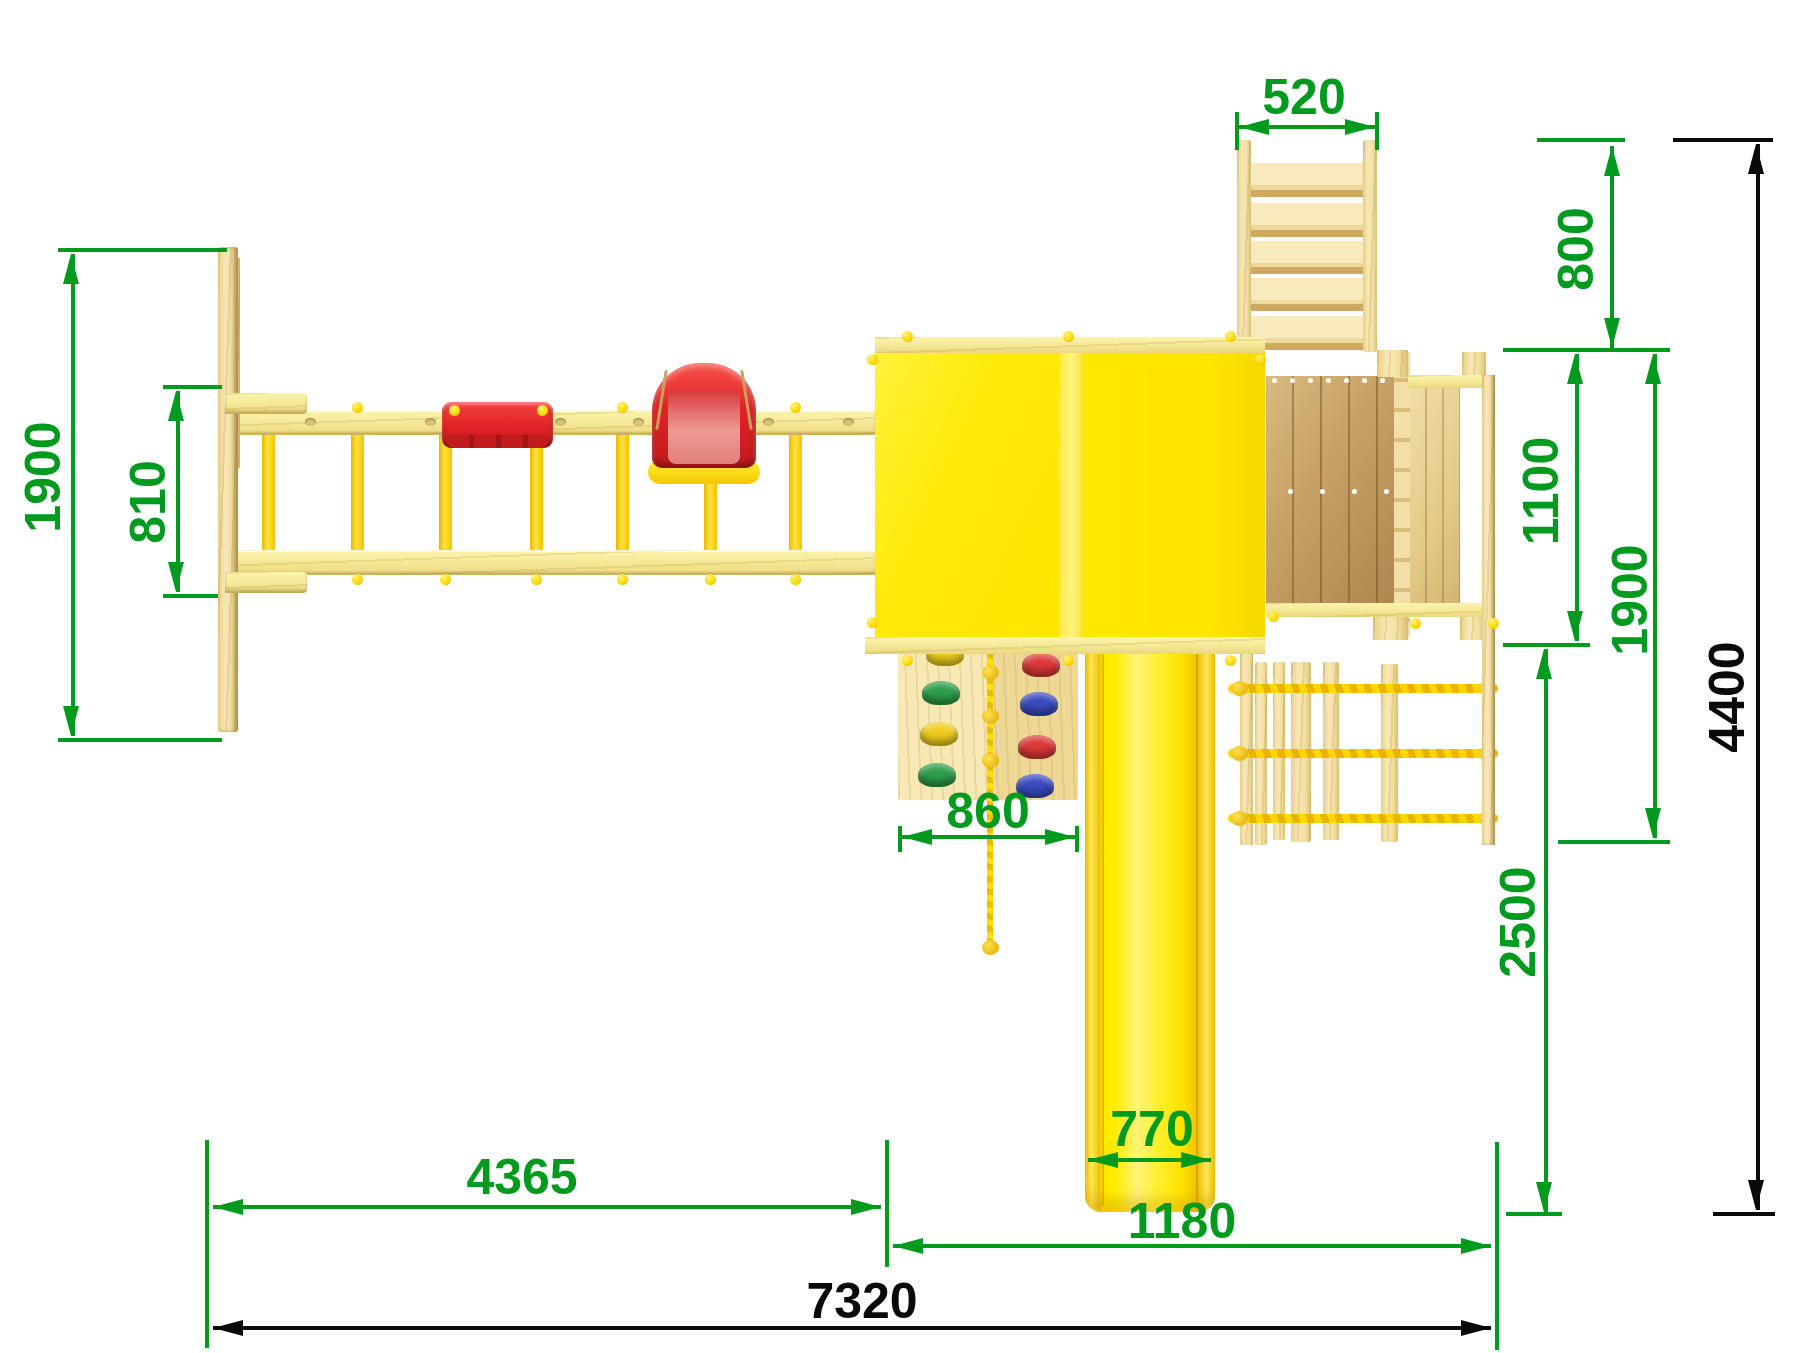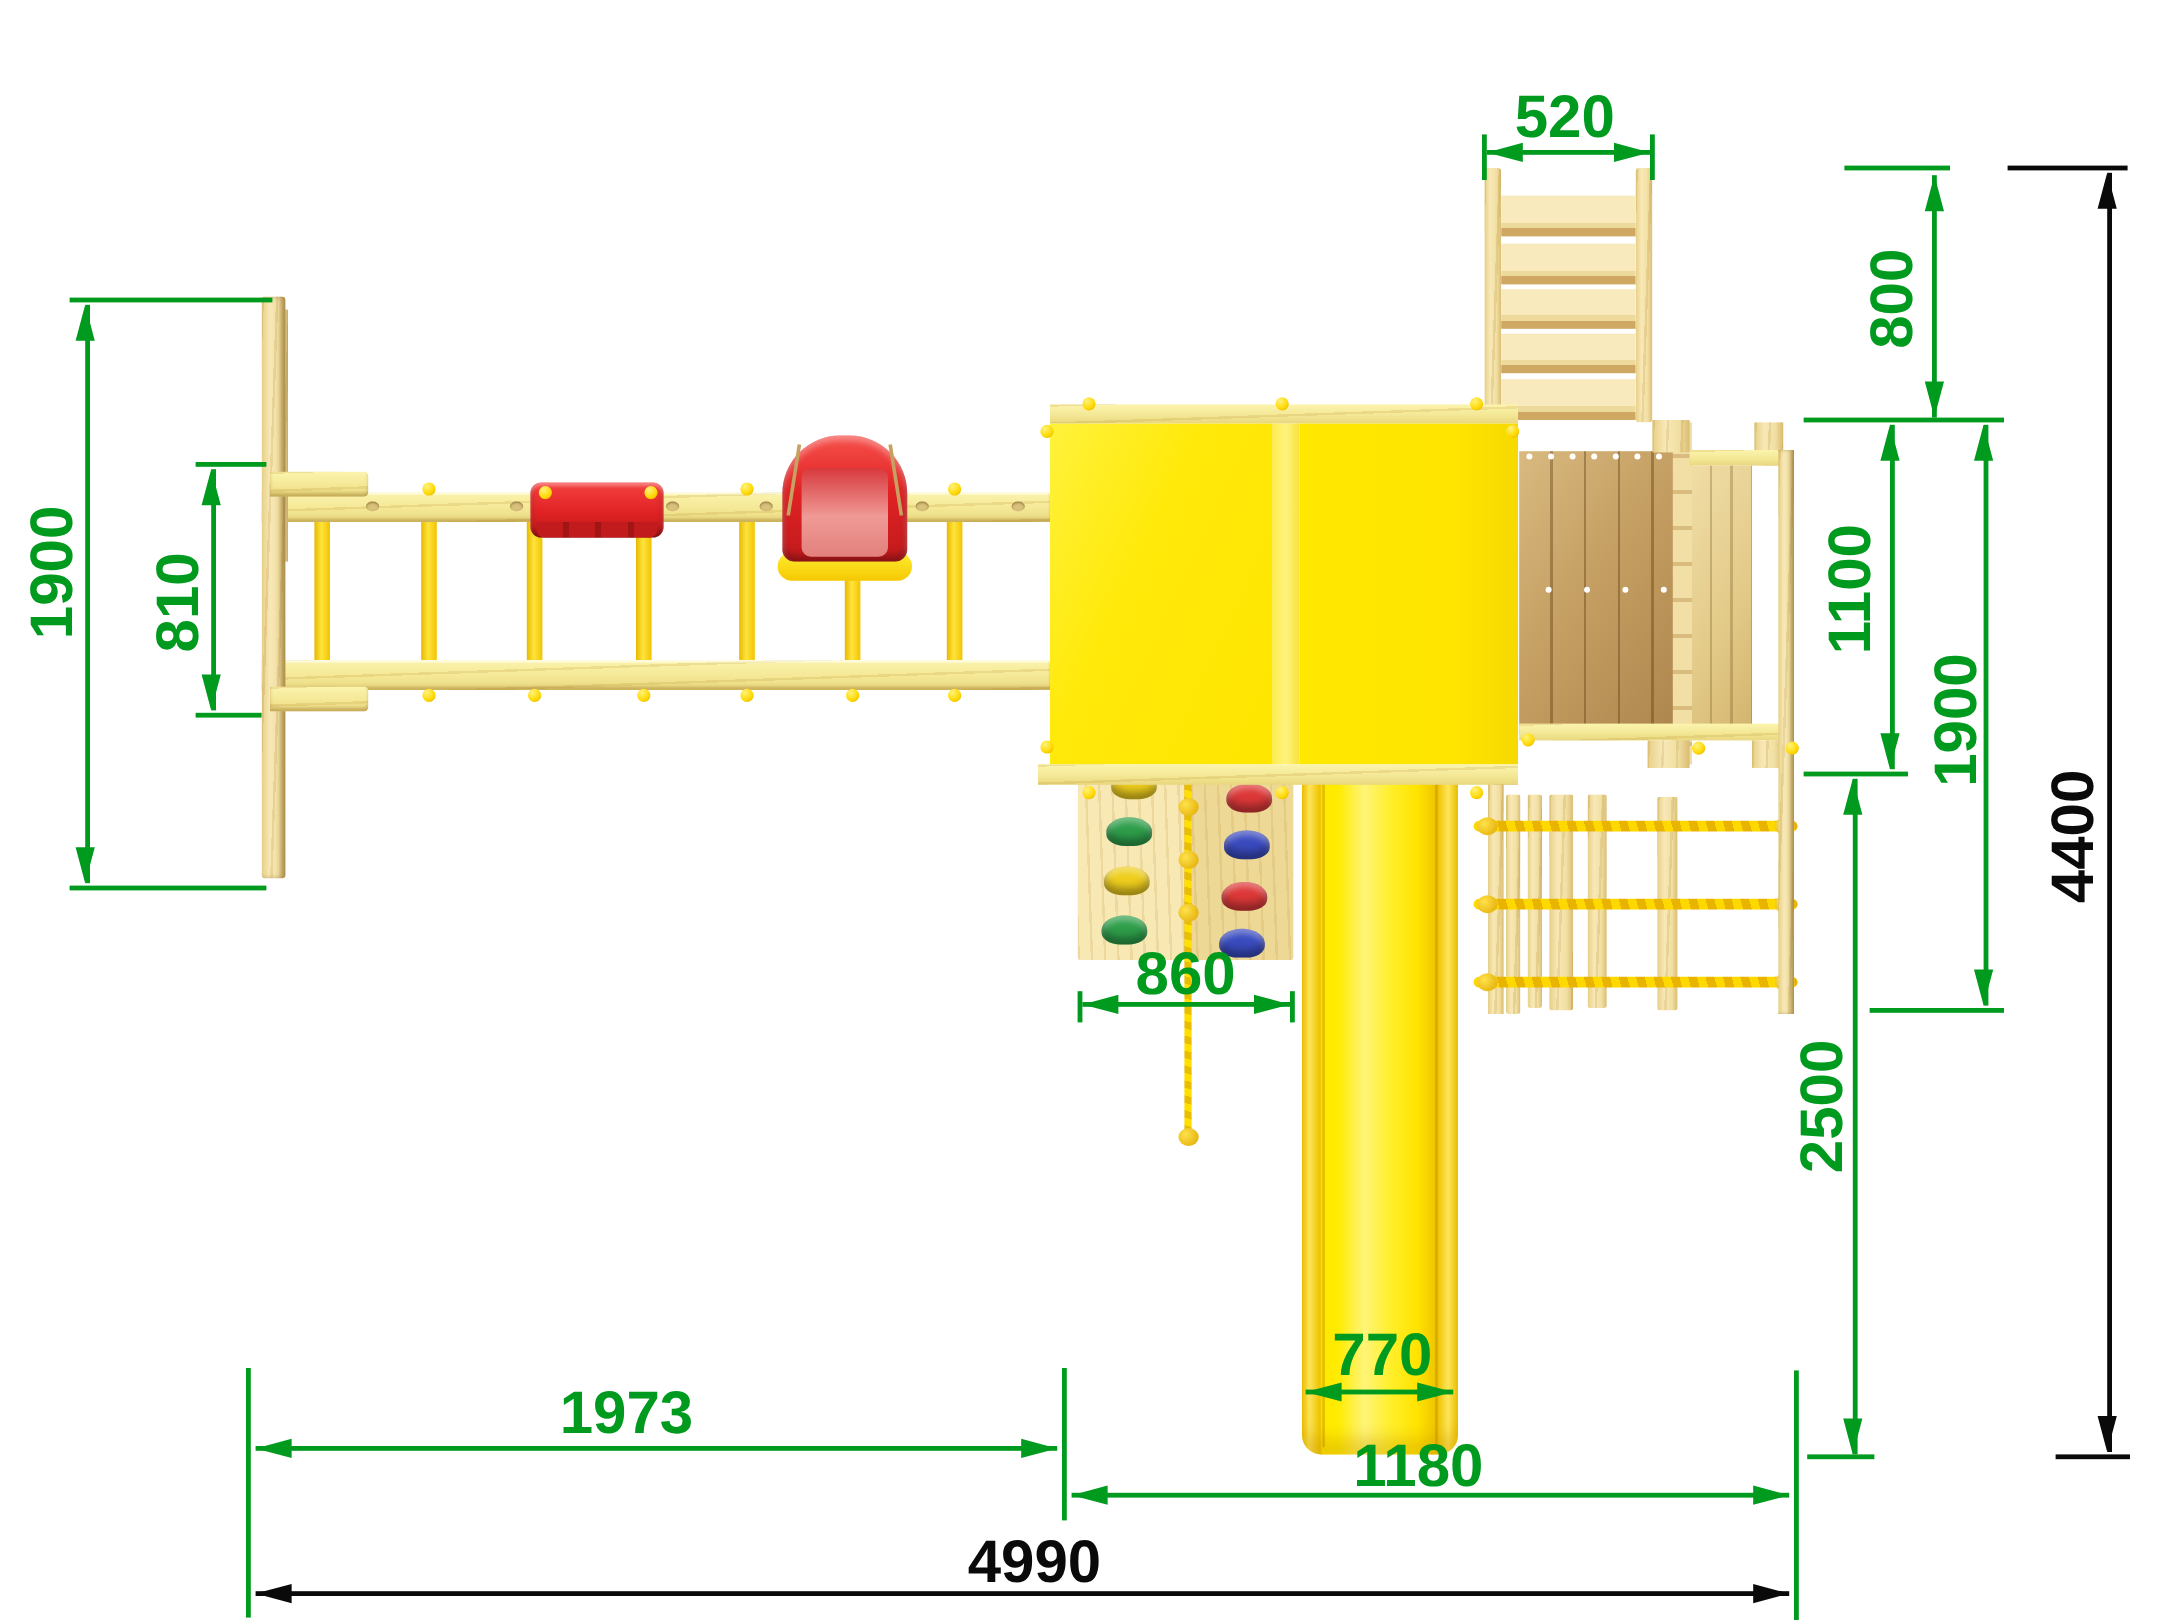--- a/index.html
+++ b/index.html
@@ -277,30 +277,30 @@
   </div>
 
   <div class="tick" style="left:205px;top:1140px;width:4px;height:208px;"></div>
   <div class="tick" style="left:885px;top:1140px;width:4px;height:127px;"></div>
   <div class="tick" style="left:1495px;top:1142px;width:4px;height:208px;"></div>
 
   <div>
     <div class="hline" style="left:213px;top:1205px;width:668px;"></div>
     <div class="ar l" style="left:213px;top:1199px;"></div>
     <div class="ar r" style="left:851px;top:1199px;"></div>
-    <div class="dlab" style="left:447px;top:1152px;width:150px;">1973</div>
+    <div class="dlab" style="left:447px;top:1152px;width:150px;">4365</div>
   </div>
 
   <div>
     <div class="hline" style="left:893px;top:1244px;width:598px;"></div>
     <div class="ar l" style="left:893px;top:1238px;"></div>
     <div class="ar r" style="left:1461px;top:1238px;"></div>
     <div class="dlab" style="left:1107px;top:1196px;width:150px;">1180</div>
   </div>
 
   <div>
     <div class="hline bk" style="left:213px;top:1326px;width:1278px;"></div>
     <div class="ar kl" style="left:213px;top:1320px;"></div>
     <div class="ar kr" style="left:1461px;top:1320px;"></div>
-    <div class="dlab black" style="left:787px;top:1276px;width:150px;">4990</div>
+    <div class="dlab black" style="left:787px;top:1276px;width:150px;">7320</div>
   </div>
 
 </div>
 
 </body></html>

